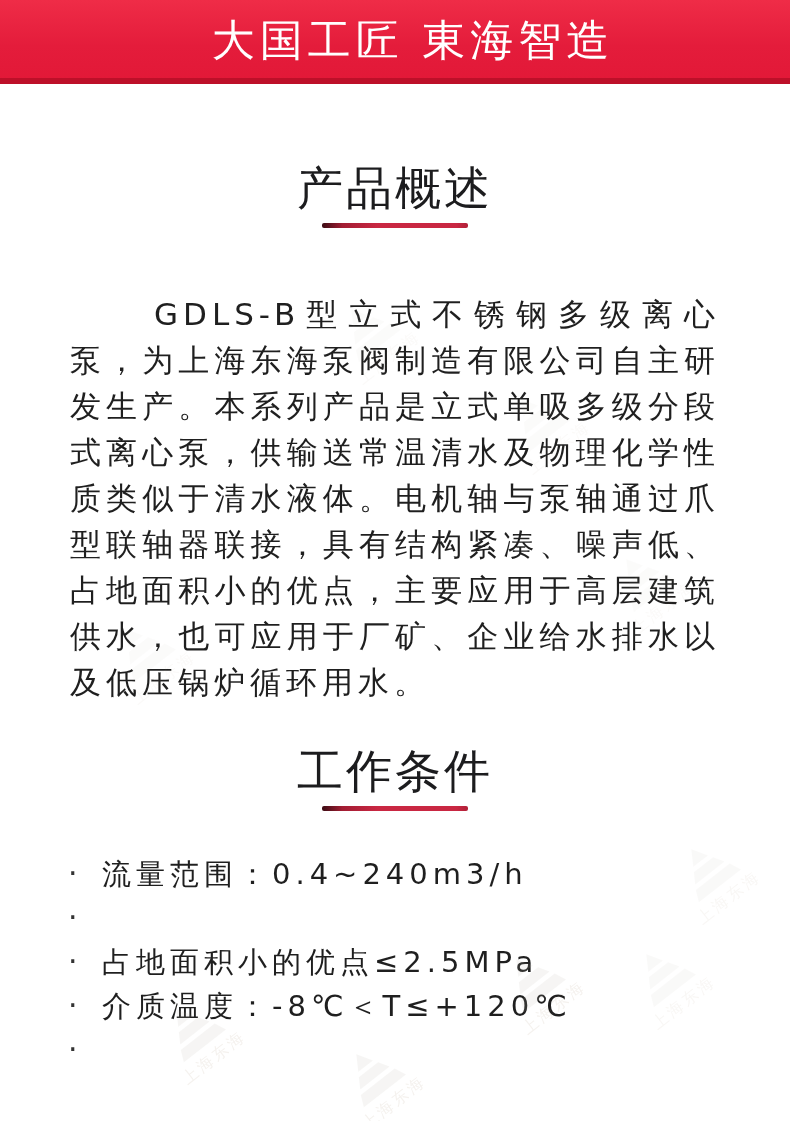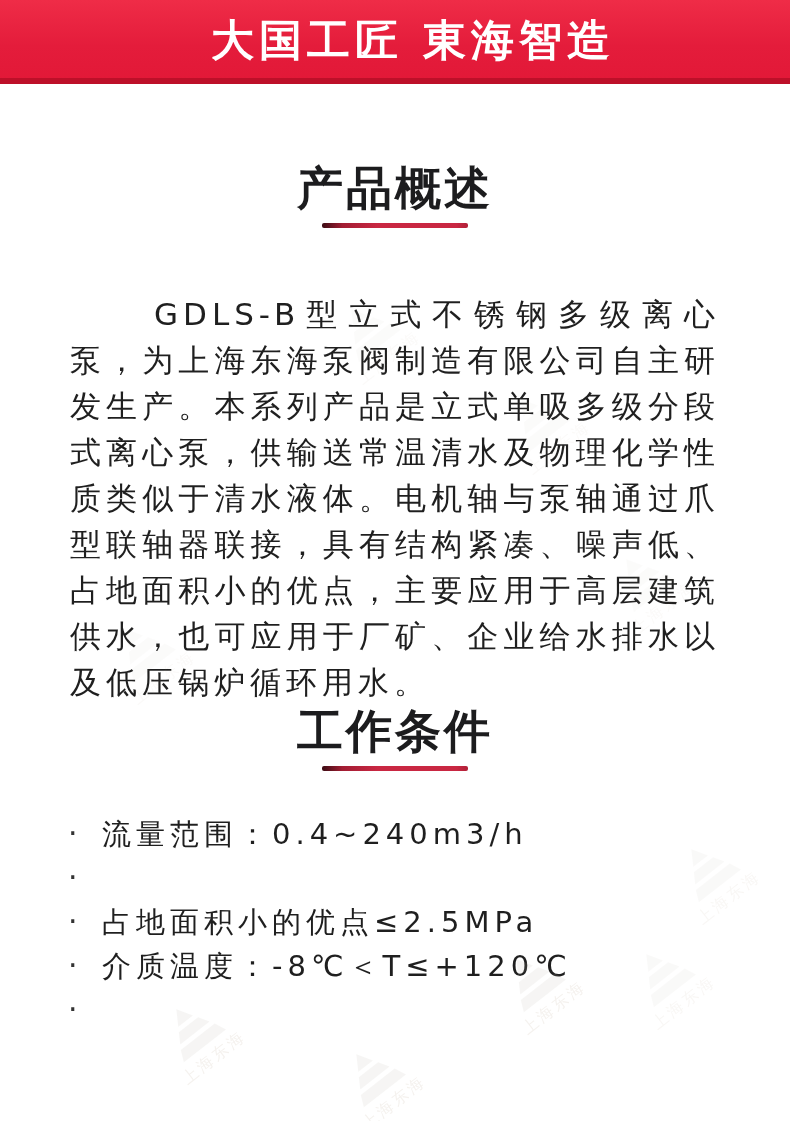--- a/index.html
+++ b/index.html
@@ -30,37 +30,37 @@
     height: 6px;
     background: #bd1029;
   }
   .banner h1 {
     margin: 0;
     height: 78px;
     line-height: 80px;
     text-align: center;
     color: #ffffff;
     font-size: 43px;
-    font-weight: bold;
+    font-weight: normal;
     letter-spacing: 5px;
     padding-left: 36px;
   }
 
   
   .sec-title {
     margin: 0;
     text-align: center;
     font-size: 46px;
     line-height: 52px;
-    font-weight: 700;
+    font-weight: 400;
     color: #1c1c1e;
     letter-spacing: 3px;
   }
   .sec-overview .sec-title { margin-top: 78px; }
-  .sec-conditions .sec-title { }
+  .sec-conditions .sec-title { margin-top: 40px; }
 
   .title-underline {
     width: 146px;
     height: 5px;
     margin: 9px auto 0 auto;
     border-radius: 2px;
     background: linear-gradient(90deg, #3b0c13 0%, #a21d33 14%, #c92742 38%, #c92742 92%, #b02038 100%);
   }
 
   

